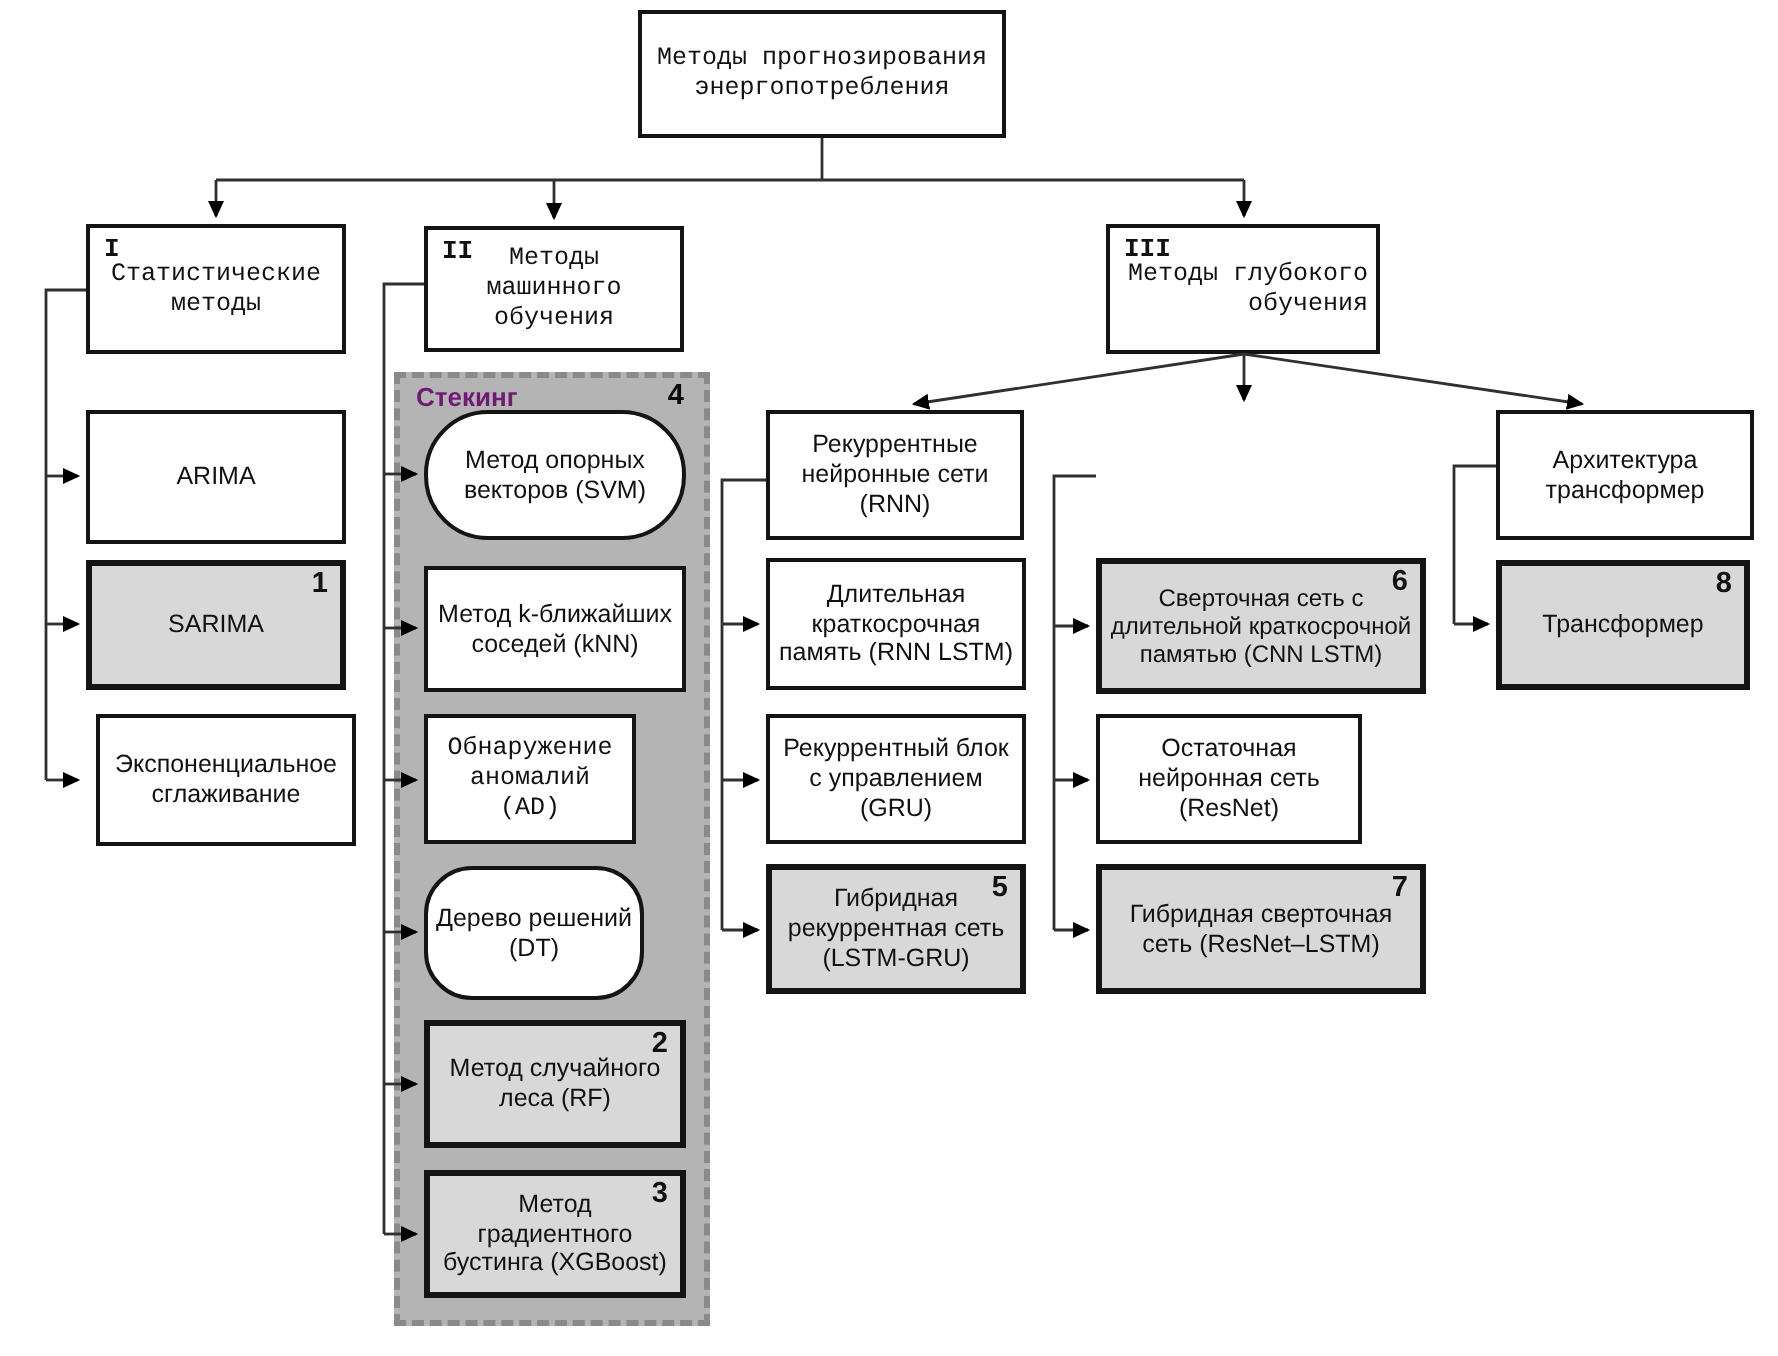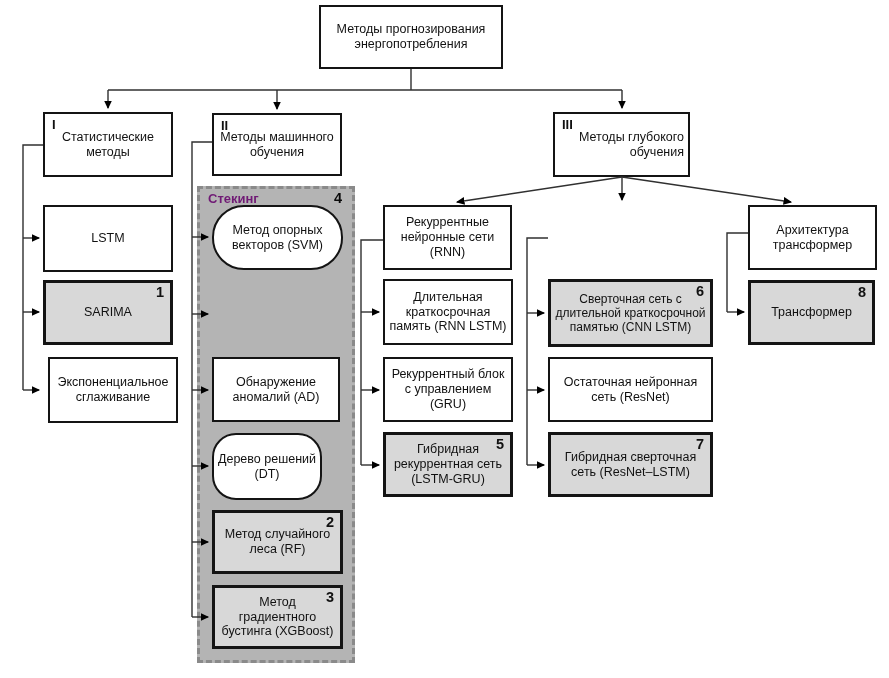--- a/index.html
+++ b/index.html
@@ -9,21 +9,21 @@
     overflow:hidden;
   }
   .edges{position:absolute;left:0;top:0;width:889px;height:678px;z-index:3;pointer-events:none;}
   .node{
     position:absolute;z-index:2;box-sizing:border-box;
     display:flex;align-items:center;justify-content:center;
     text-align:center;background:#ffffff;border:2px solid #141414;
     font-size:12.5px;line-height:1.18;padding:2px 4px;
   }
   .node .lbl{display:block;width:100%;}
-  .hdr{border-width:2.5px;}
+  .hdr{border-width:2.5px;font-family:Liberation Mono, monospace;}
   .thick{border-width:2.5px;}
   .num{border-width:3px;background:#d8d8d8;}
   .numeral{
     position:absolute;left:7px;top:3px;font-weight:bold;font-size:13px;
   }
   .badge{
     position:absolute;right:6px;top:1px;font-weight:bold;font-size:14.5px;
   }
   .group{
     position:absolute;z-index:1;box-sizing:border-box;
@@ -48,38 +48,41 @@
 
   <div class="node hdr" style="left:319px;top:5px;width:184px;height:64px;">
     <span class="lbl">Методы прогнозирования энергопотребления</span>
   </div>
 
   <div class="node hdr" style="left:43px;top:112px;width:130px;height:65px;">
     <span class="numeral">I</span>
     <span class="lbl">Статистические методы</span>
   </div>
   <div class="node" style="left:43px;top:205px;width:130px;height:67px;">
-    <span class="lbl">LSTM</span>
+    <span class="lbl">ARIMA</span>
   </div>
   <div class="node num" style="left:43px;top:280px;width:130px;height:65px;">
     <span class="badge">1</span>
     <span class="lbl">SARIMA</span>
   </div>
   <div class="node" style="left:48px;top:357px;width:130px;height:66px;">
     <span class="lbl">Экспоненциальное сглаживание</span>
   </div>
 
   <div class="node hdr" style="left:212px;top:113px;width:130px;height:63px;">
     <span class="numeral">II</span>
     <span class="lbl">Методы машинного обучения</span>
   </div>
   <div class="node thick" style="left:212px;top:205px;width:131px;height:65px;border-radius:32px;">
     <span class="lbl">Метод опорных векторов (SVM)</span>
   </div>
-  <div class="node thick" style="left:212px;top:357px;width:128px;height:65px;">
+  <div class="node thick" style="left:212px;top:283px;width:131px;height:63px;">
+    <span class="lbl">Метод k-ближайших соседей (kNN)</span>
+  </div>
+  <div class="node thick" style="left:212px;top:357px;width:106px;height:65px;font-family:Liberation Mono, monospace;">
     <span class="lbl">Обнаружение аномалий (AD)</span>
   </div>
   <div class="node thick" style="left:212px;top:433px;width:110px;height:67px;border-radius:24px;">
     <span class="lbl">Дерево решений (DT)</span>
   </div>
   <div class="node num" style="left:212px;top:510px;width:131px;height:64px;">
     <span class="badge">2</span>
     <span class="lbl">Метод случайного леса (RF)</span>
   </div>
   <div class="node num" style="left:212px;top:585px;width:131px;height:64px;">
@@ -103,21 +106,21 @@
   </div>
   <div class="node num" style="left:383px;top:432px;width:130px;height:65px;">
     <span class="badge">5</span>
     <span class="lbl">Гибридная рекуррентная сеть (LSTM-GRU)</span>
   </div>
 
   <div class="node num" style="left:548px;top:279px;width:165px;height:68px;font-size:12px;">
     <span class="badge">6</span>
     <span class="lbl">Сверточная сеть с длительной краткосрочной памятью (CNN LSTM)</span>
   </div>
-  <div class="node" style="left:548px;top:357px;width:165px;height:65px;">
+  <div class="node" style="left:548px;top:357px;width:133px;height:65px;">
     <span class="lbl">Остаточная нейронная сеть (ResNet)</span>
   </div>
   <div class="node num" style="left:548px;top:432px;width:165px;height:65px;">
     <span class="badge">7</span>
     <span class="lbl">Гибридная сверточная сеть (ResNet–LSTM)</span>
   </div>
 
   <div class="node" style="left:748px;top:205px;width:129px;height:65px;">
     <span class="lbl">Архитектура трансформер</span>
   </div>

